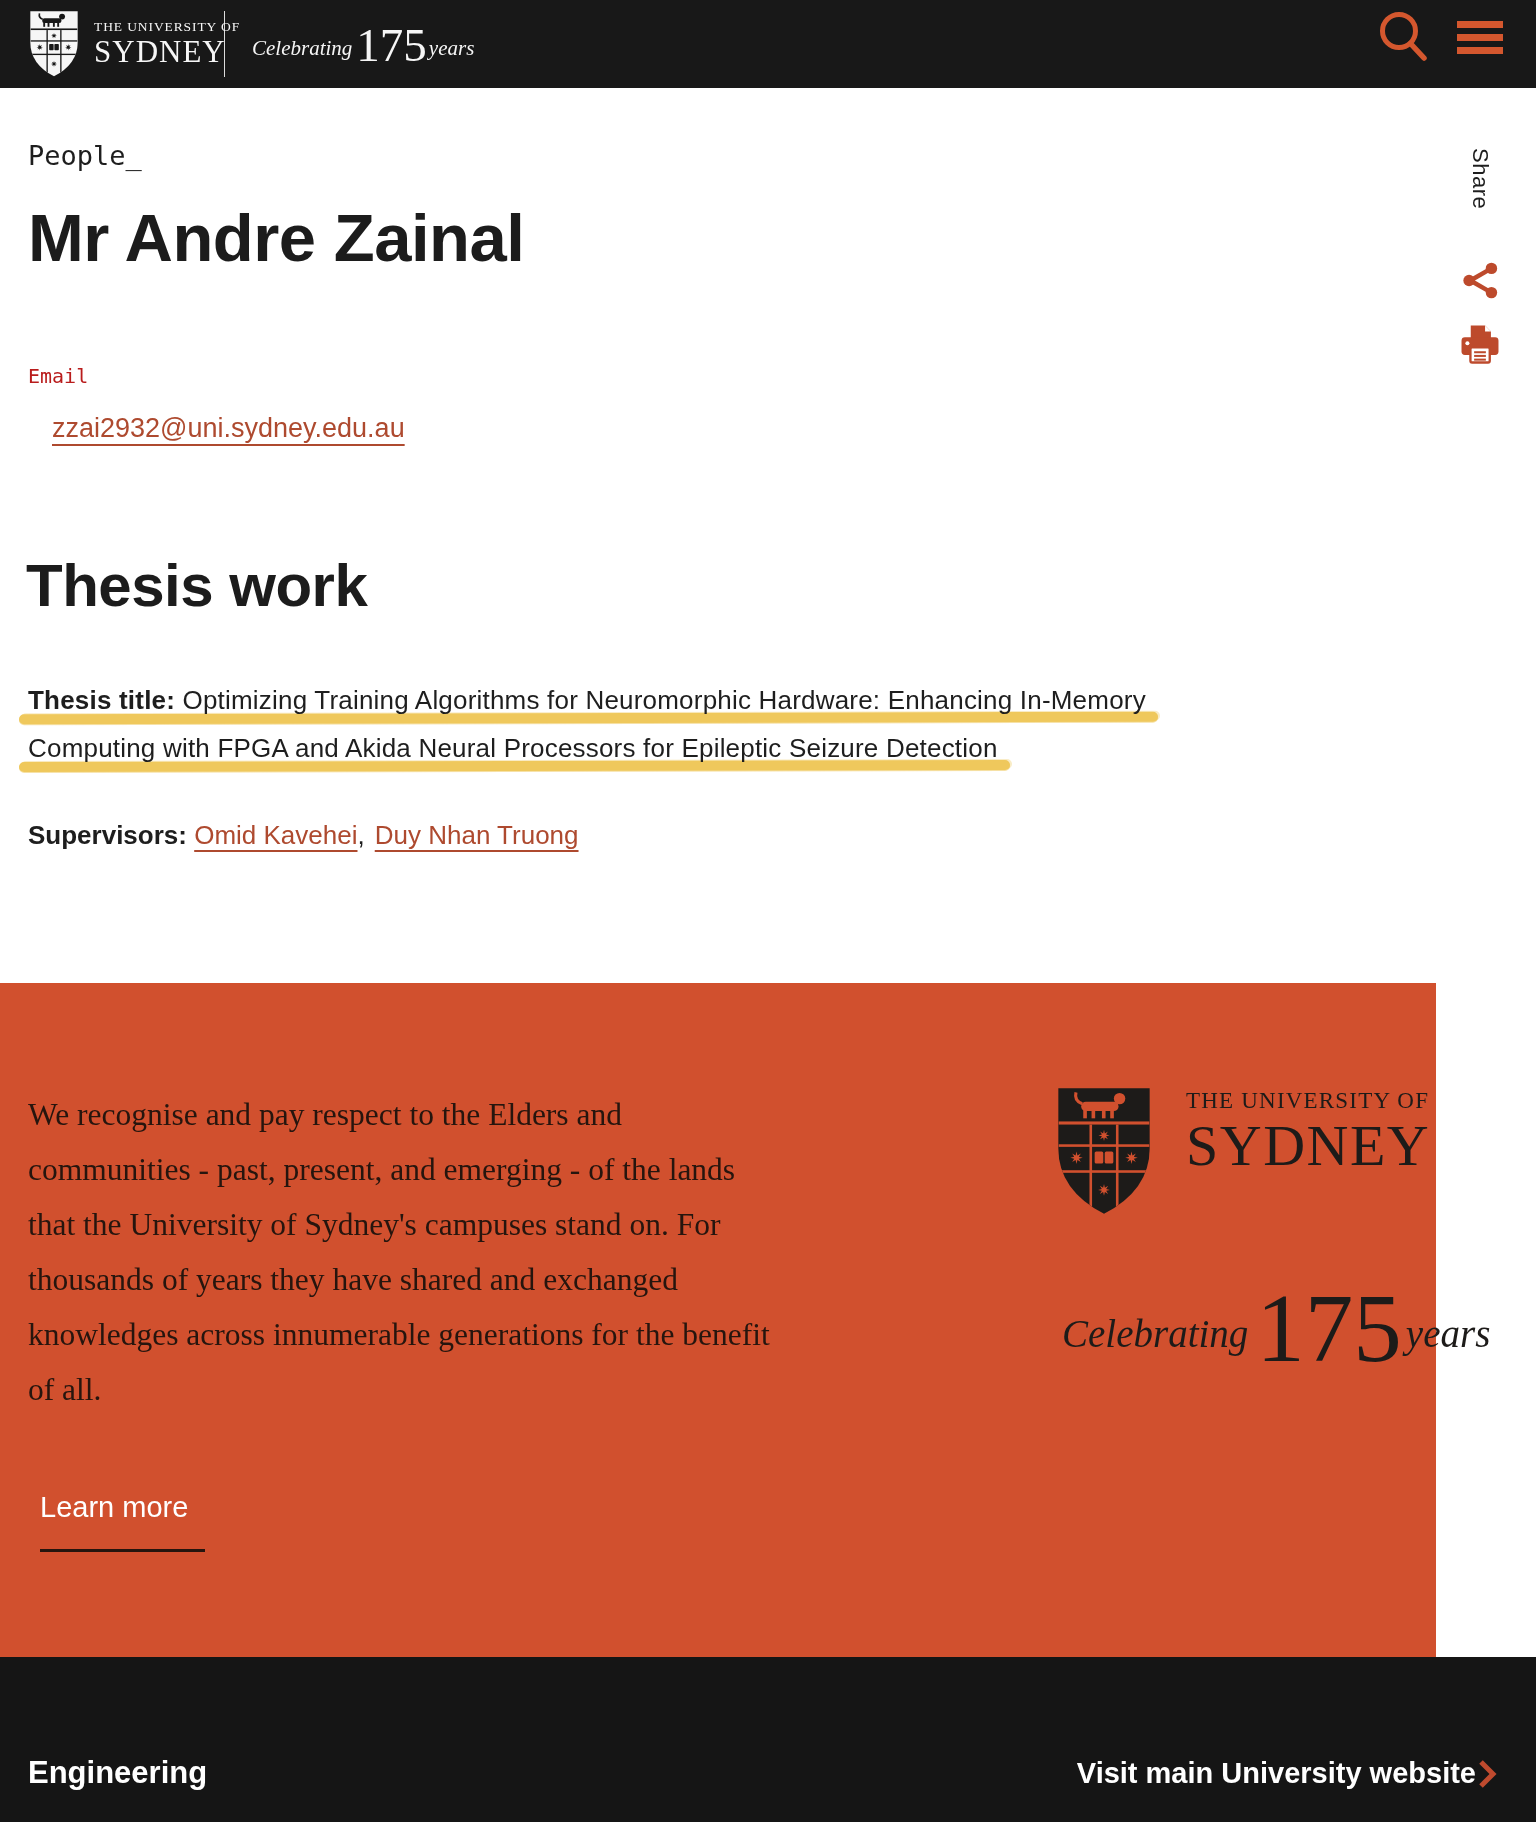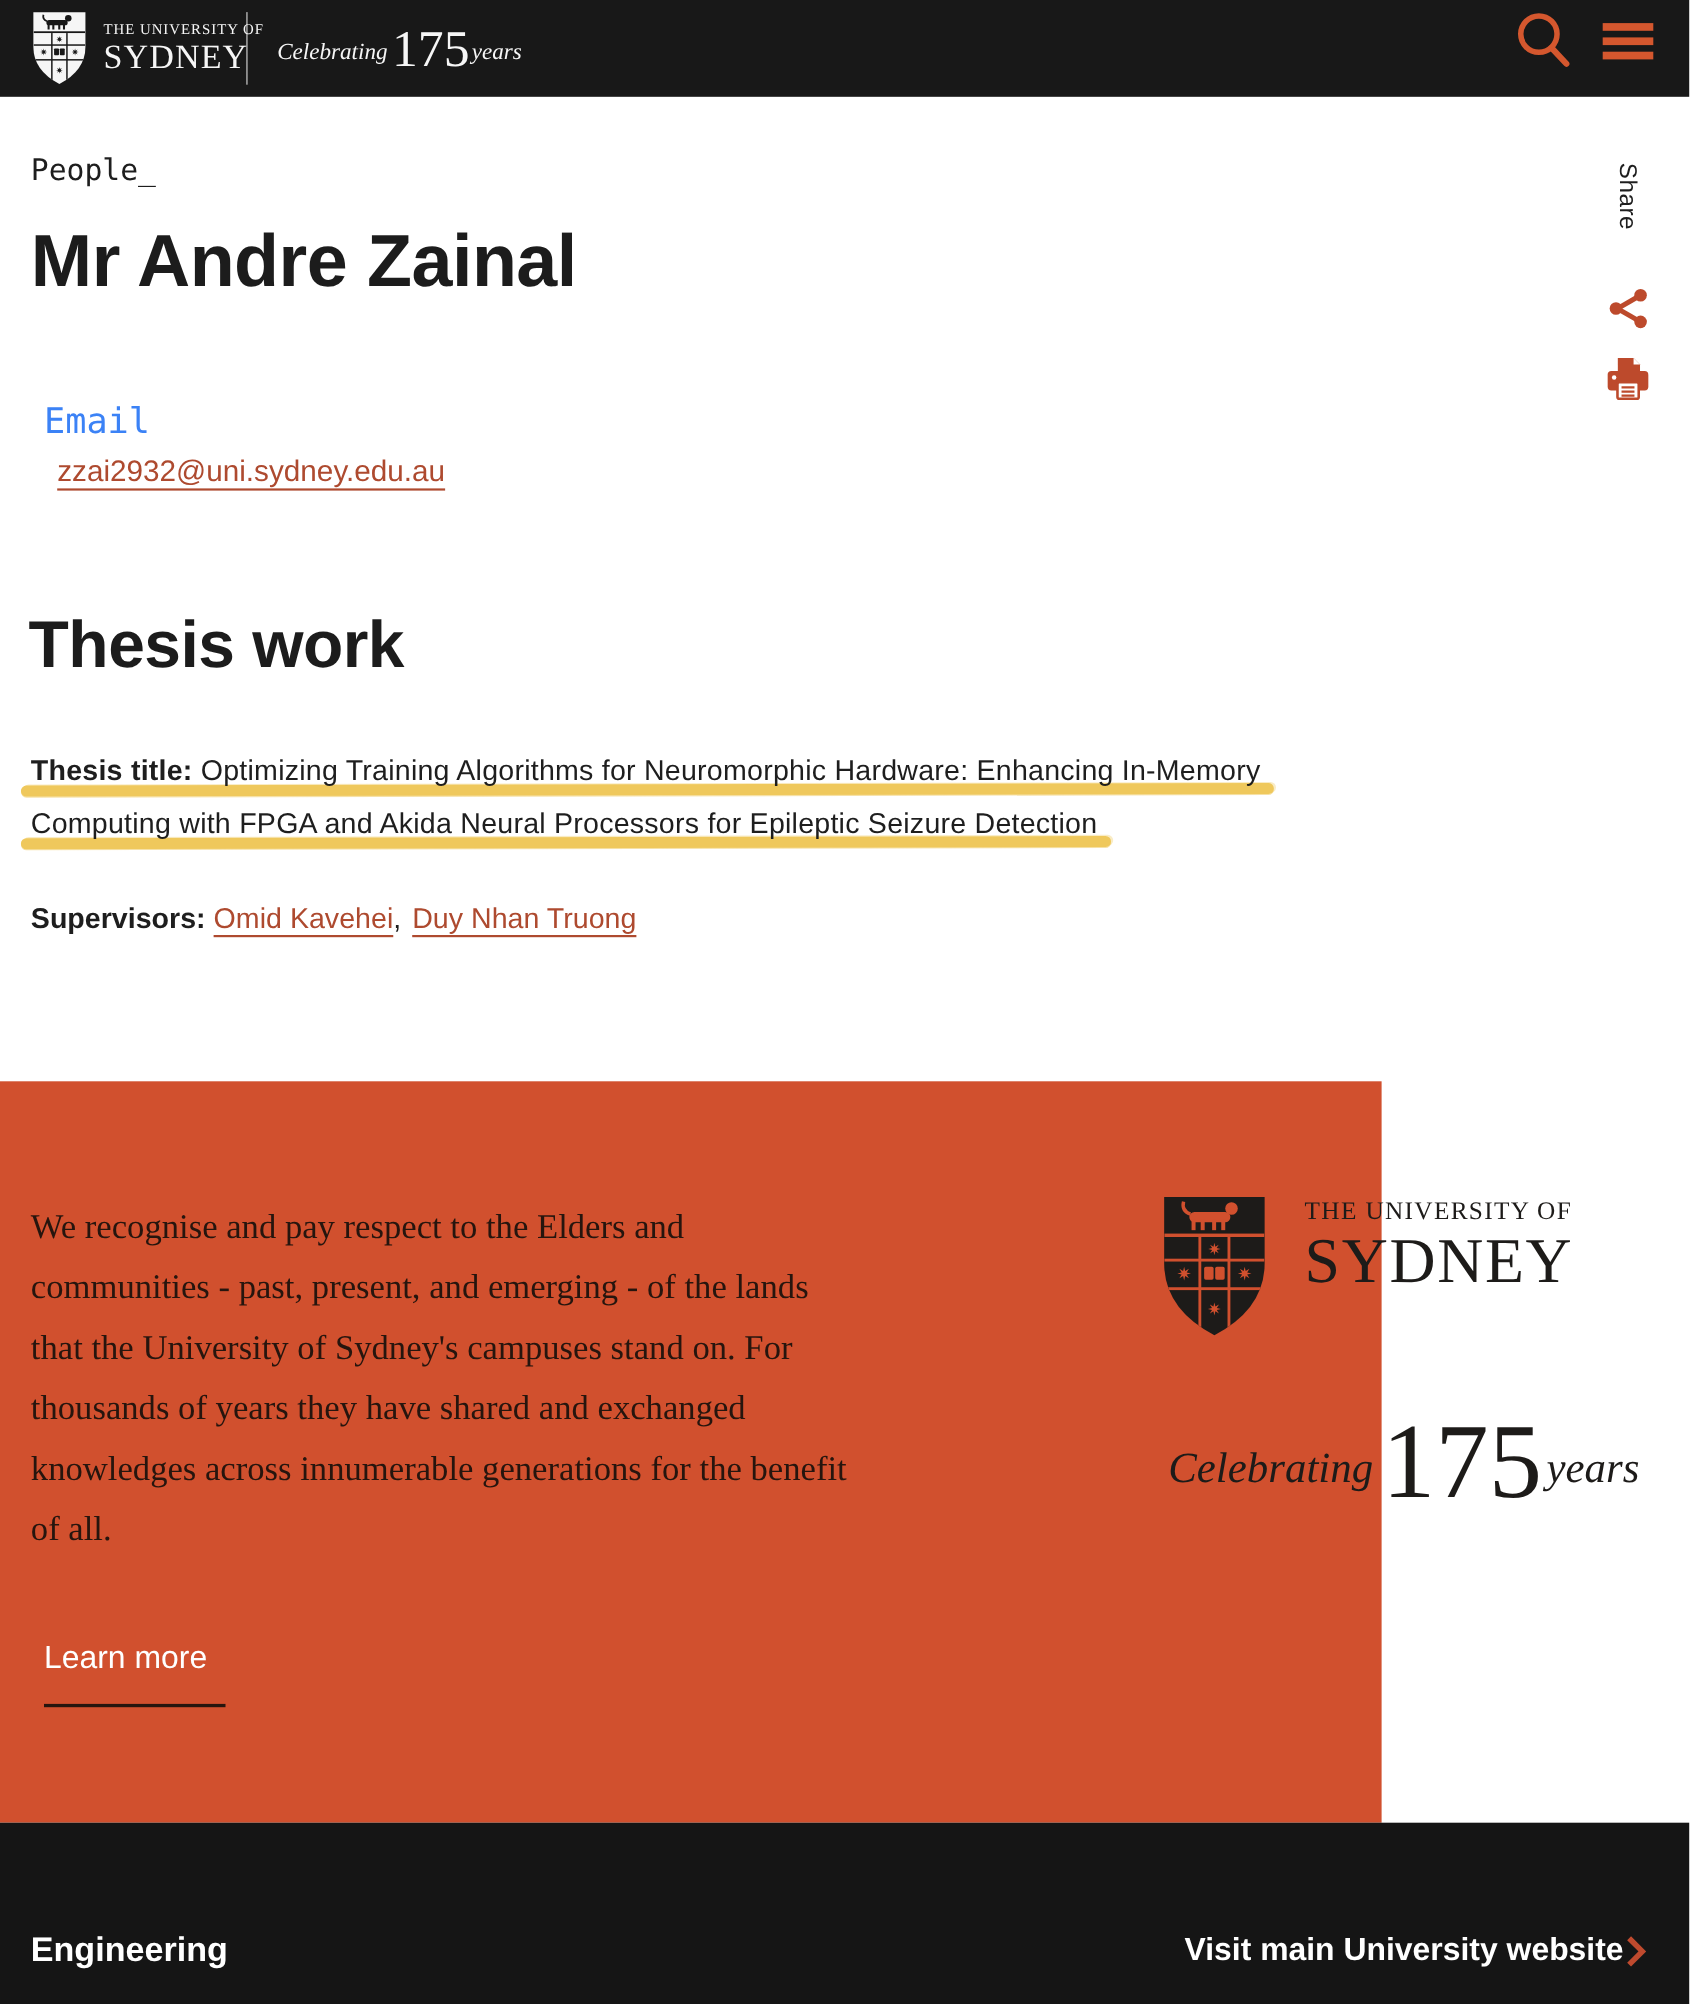--- a/index.html
+++ b/index.html
@@ -27,38 +27,38 @@
 
   
   .share-rail{position:absolute;left:1452px;top:148px;width:56px;display:flex;flex-direction:column;align-items:center;}
   .share-label{writing-mode:vertical-rl;font-size:22px;letter-spacing:0.5px;color:#1e1e1e;height:92px;}
   .share-btn{background:none;border:none;padding:0;cursor:pointer;margin-top:22px;}
 
   
   .eyebrow{position:absolute;left:28px;top:140px;font-family:"DejaVu Sans Mono","Liberation Mono",monospace;
            font-size:27px;color:#1e1e1e;}
   .person-name{position:absolute;left:28px;top:204px;font-size:67px;font-weight:600;letter-spacing:-0.5px;color:#1c1c1c;line-height:1;}
-  .email-label{position:absolute;left:40px;top:364px;font-family:"DejaVu Sans Mono","Liberation Mono",monospace;
-           font-size:32px;color:#3b82f6;}
+  .email-label{position:absolute;left:28px;top:364px;font-family:"DejaVu Sans Mono","Liberation Mono",monospace;
+           font-size:20px;color:#b91c1c;}
   .email-link{position:absolute;left:28px;top:413px;font-size:27px;font-weight:500;color:#AE4A2F;
            text-decoration:underline;text-decoration-thickness:1.5px;text-underline-offset:7px;cursor:pointer;margin-left:24px;}
   .thesis-heading{position:absolute;left:26px;top:556px;font-size:60px;font-weight:600;letter-spacing:-0.5px;color:#1c1c1c;line-height:1;}
   .thesis-para{position:absolute;left:28px;top:676px;width:1480px;font-size:26px;line-height:48px;color:#1e1e1e;letter-spacing:0.2px;}
   .thesis-para b{font-weight:700;}
   .hl-line{position:relative;display:inline-block;z-index:0;}
   .hl-line::after{content:"";position:absolute;left:-9px;right:-12px;bottom:1px;height:10px;
            background:#EFC85C;border-radius:5px;z-index:-1;transform:rotate(-0.12deg);
            box-shadow:0 1px 0 rgba(239,200,92,.55), 2px -1px 0 rgba(239,200,92,.35);}
   .supervisors{position:absolute;left:28px;top:820px;font-size:26px;color:#1e1e1e;}
   .supervisors b{font-weight:700;}
   .link{color:#AE4A2F;text-decoration:underline;text-decoration-thickness:1.5px;text-underline-offset:6px;cursor:pointer;}
   .sep{color:#1e1e1e;margin-right:10px;}
 
   
-  .orange{position:absolute;left:0;top:983px;width:1256px;height:674px;background:#D1502E;}
+  .orange{position:absolute;left:0;top:983px;width:1436px;height:674px;background:#D1502E;}
   .ack-text{position:absolute;left:28px;top:104px;width:800px;font-family:"Liberation Serif",serif;
            font-size:31.5px;line-height:55px;color:#26150e;white-space:pre-line;}
   .learn-more{position:absolute;left:40px;top:508px;color:#ffffff;font-size:29px;font-weight:500;cursor:pointer;}
   .learn-more .bar{display:block;width:165px;height:3px;background:#26150e;margin-top:25px;}
   .orange .logo-group2{position:absolute;left:1052px;top:99px;display:flex;align-items:flex-start;}
   .wordmark2{margin-left:30px;margin-top:7px;color:#1d1b19;font-family:"Liberation Serif",serif;line-height:1;}
   .wordmark2 .wm1{font-size:23px;letter-spacing:1.2px;}
   .wordmark2 .wm2{font-size:58px;letter-spacing:1.5px;margin-top:5px;}
   .ftr-celebrate{left:1062px;top:283px;color:#1d1b19;}
   .ftr-celebrate .c-word{font-size:39px;}

